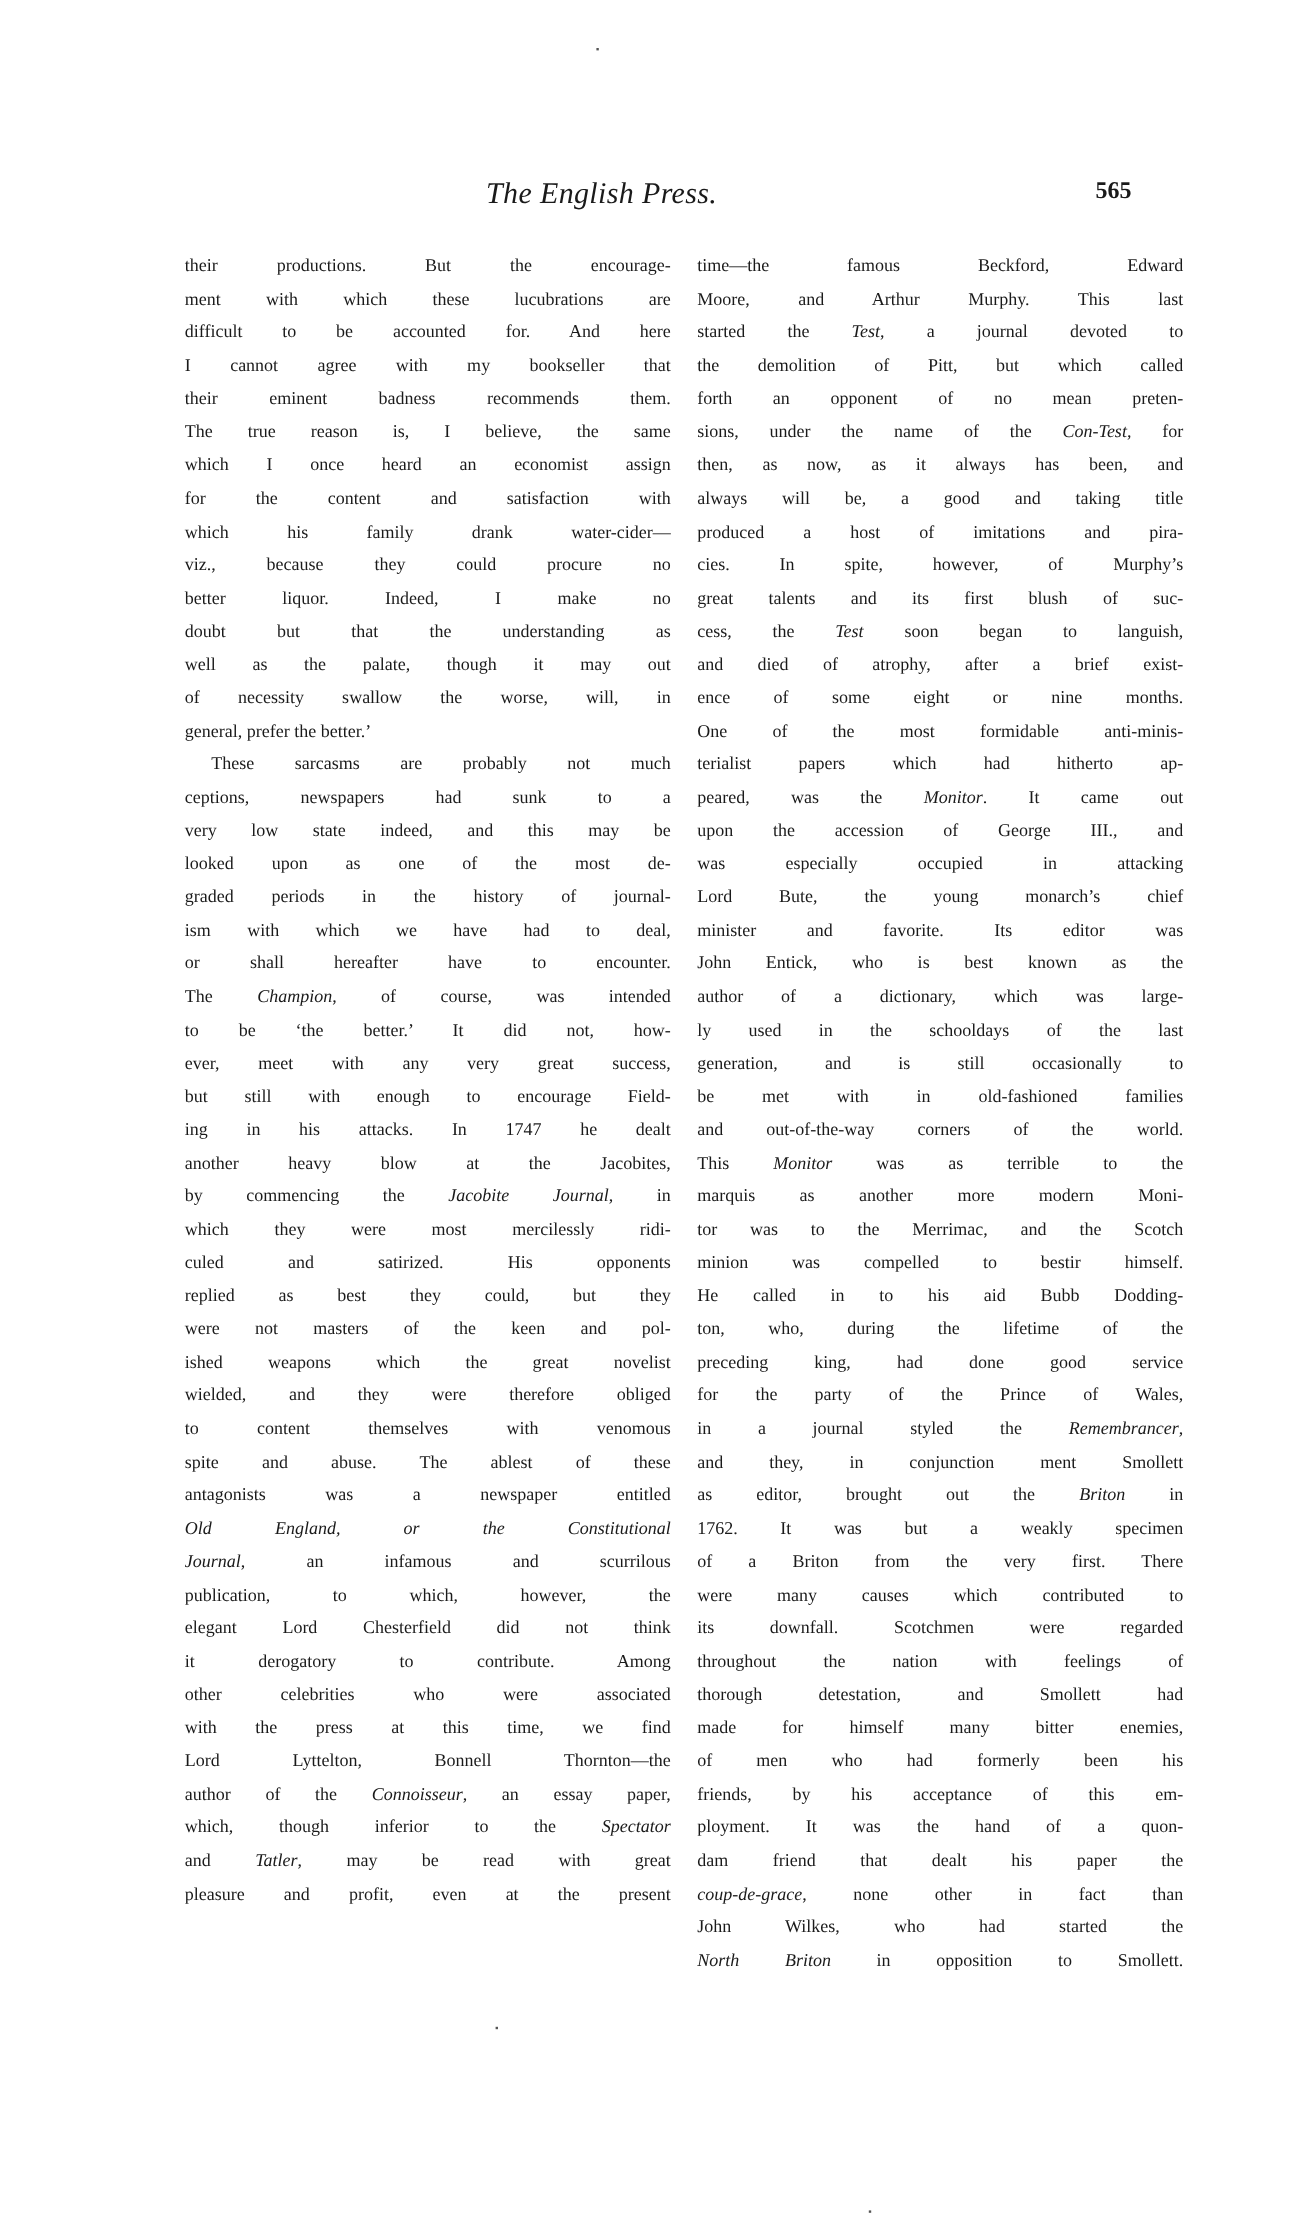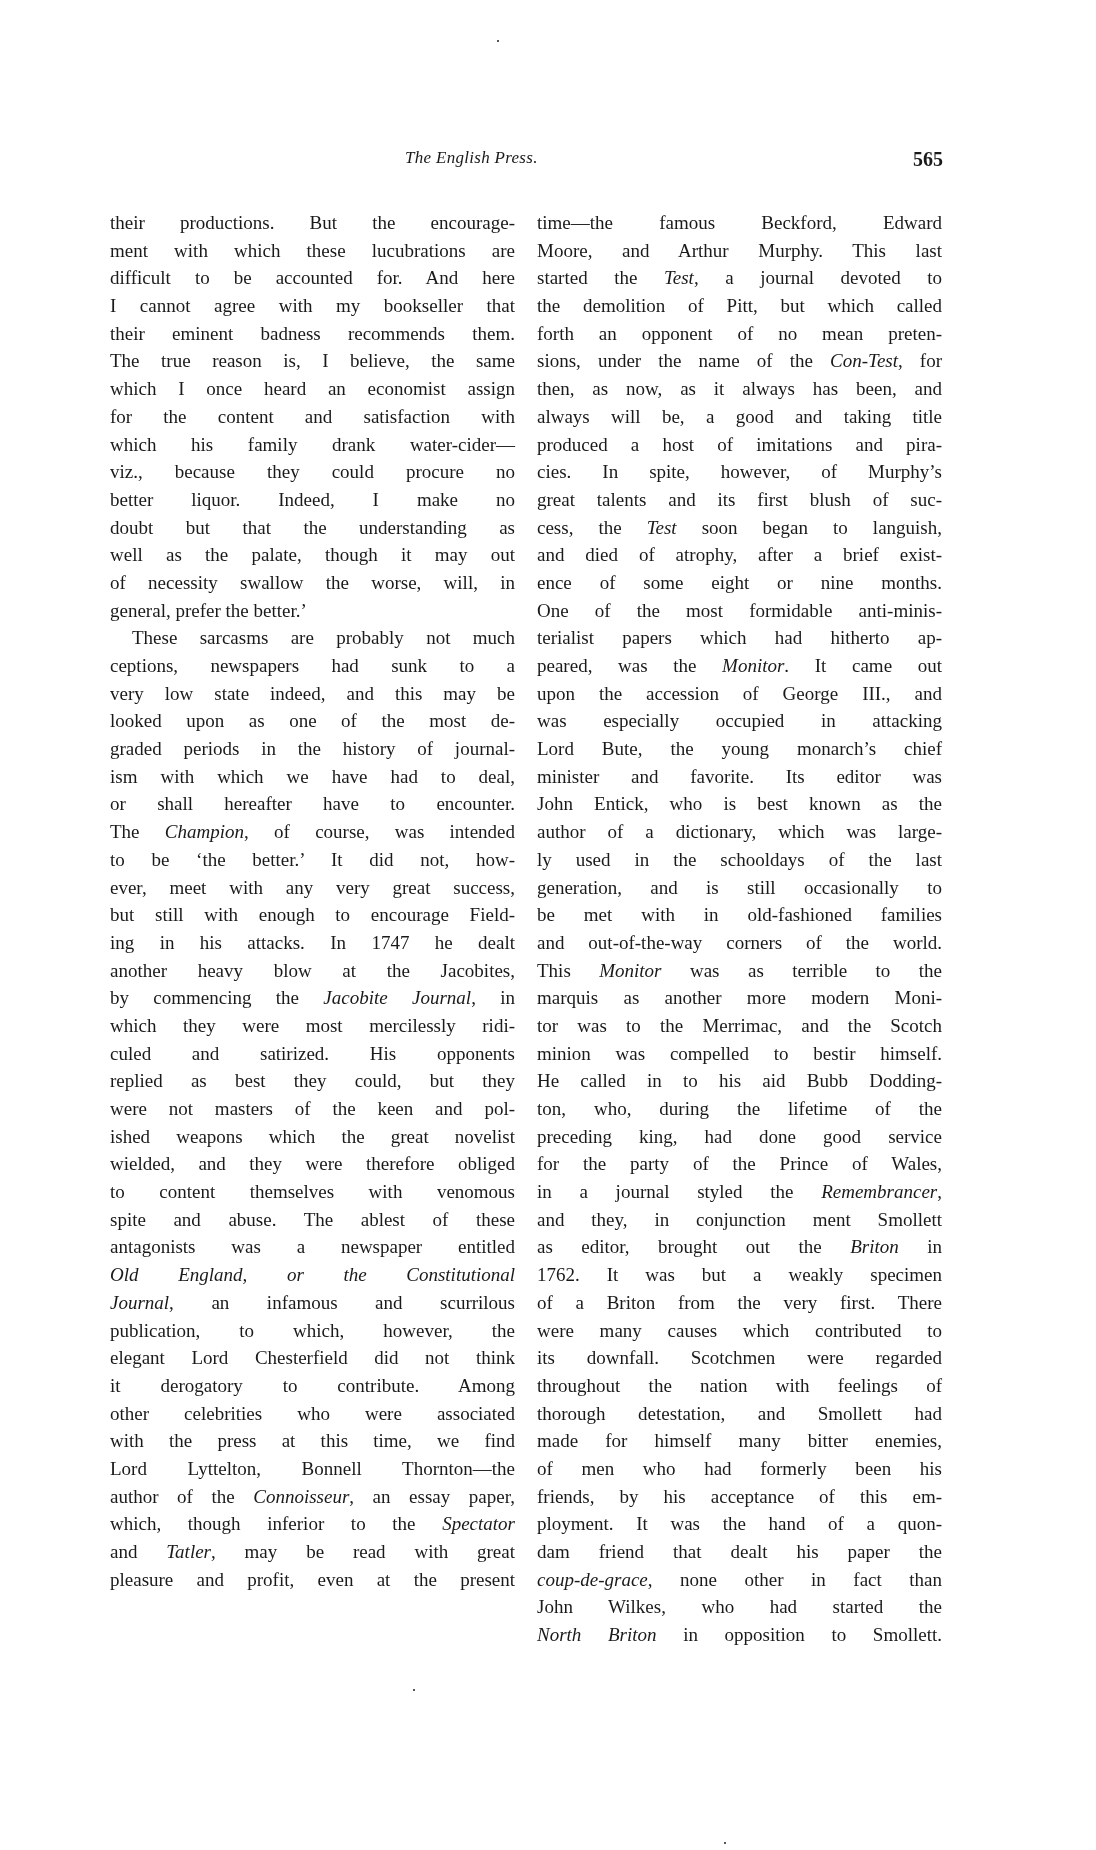--- a/index.html
+++ b/index.html
@@ -26,36 +26,37 @@
       top: 148px;
       left: 110px;
       width: 835px;
       height: 34px;
     }
     .running-title {
       position: absolute;
       left: 295px;
       top: 0;
       font-style: italic;
-      font-size: 17px;
+      font-size: 25px;
       letter-spacing: 0.3px;
     }
     .page-number {
       position: absolute;
       right: 2px;
       top: 0;
       font-size: 20px;
       font-weight: bold;
     }
     .column {
       position: absolute;
       top: 209px;
       width: 405px;
-      font-size: 19px;
+      font-size: 15px;
       line-height: 27.7px;
+      margin-left: 44px;
     }
     .col-left { left: 110px; }
     .col-right { left: 537px; }
     .line {
       display: block;
       height: 27.7px;
       white-space: nowrap;
       text-align: justify;
       text-align-last: justify;
       overflow: visible;

